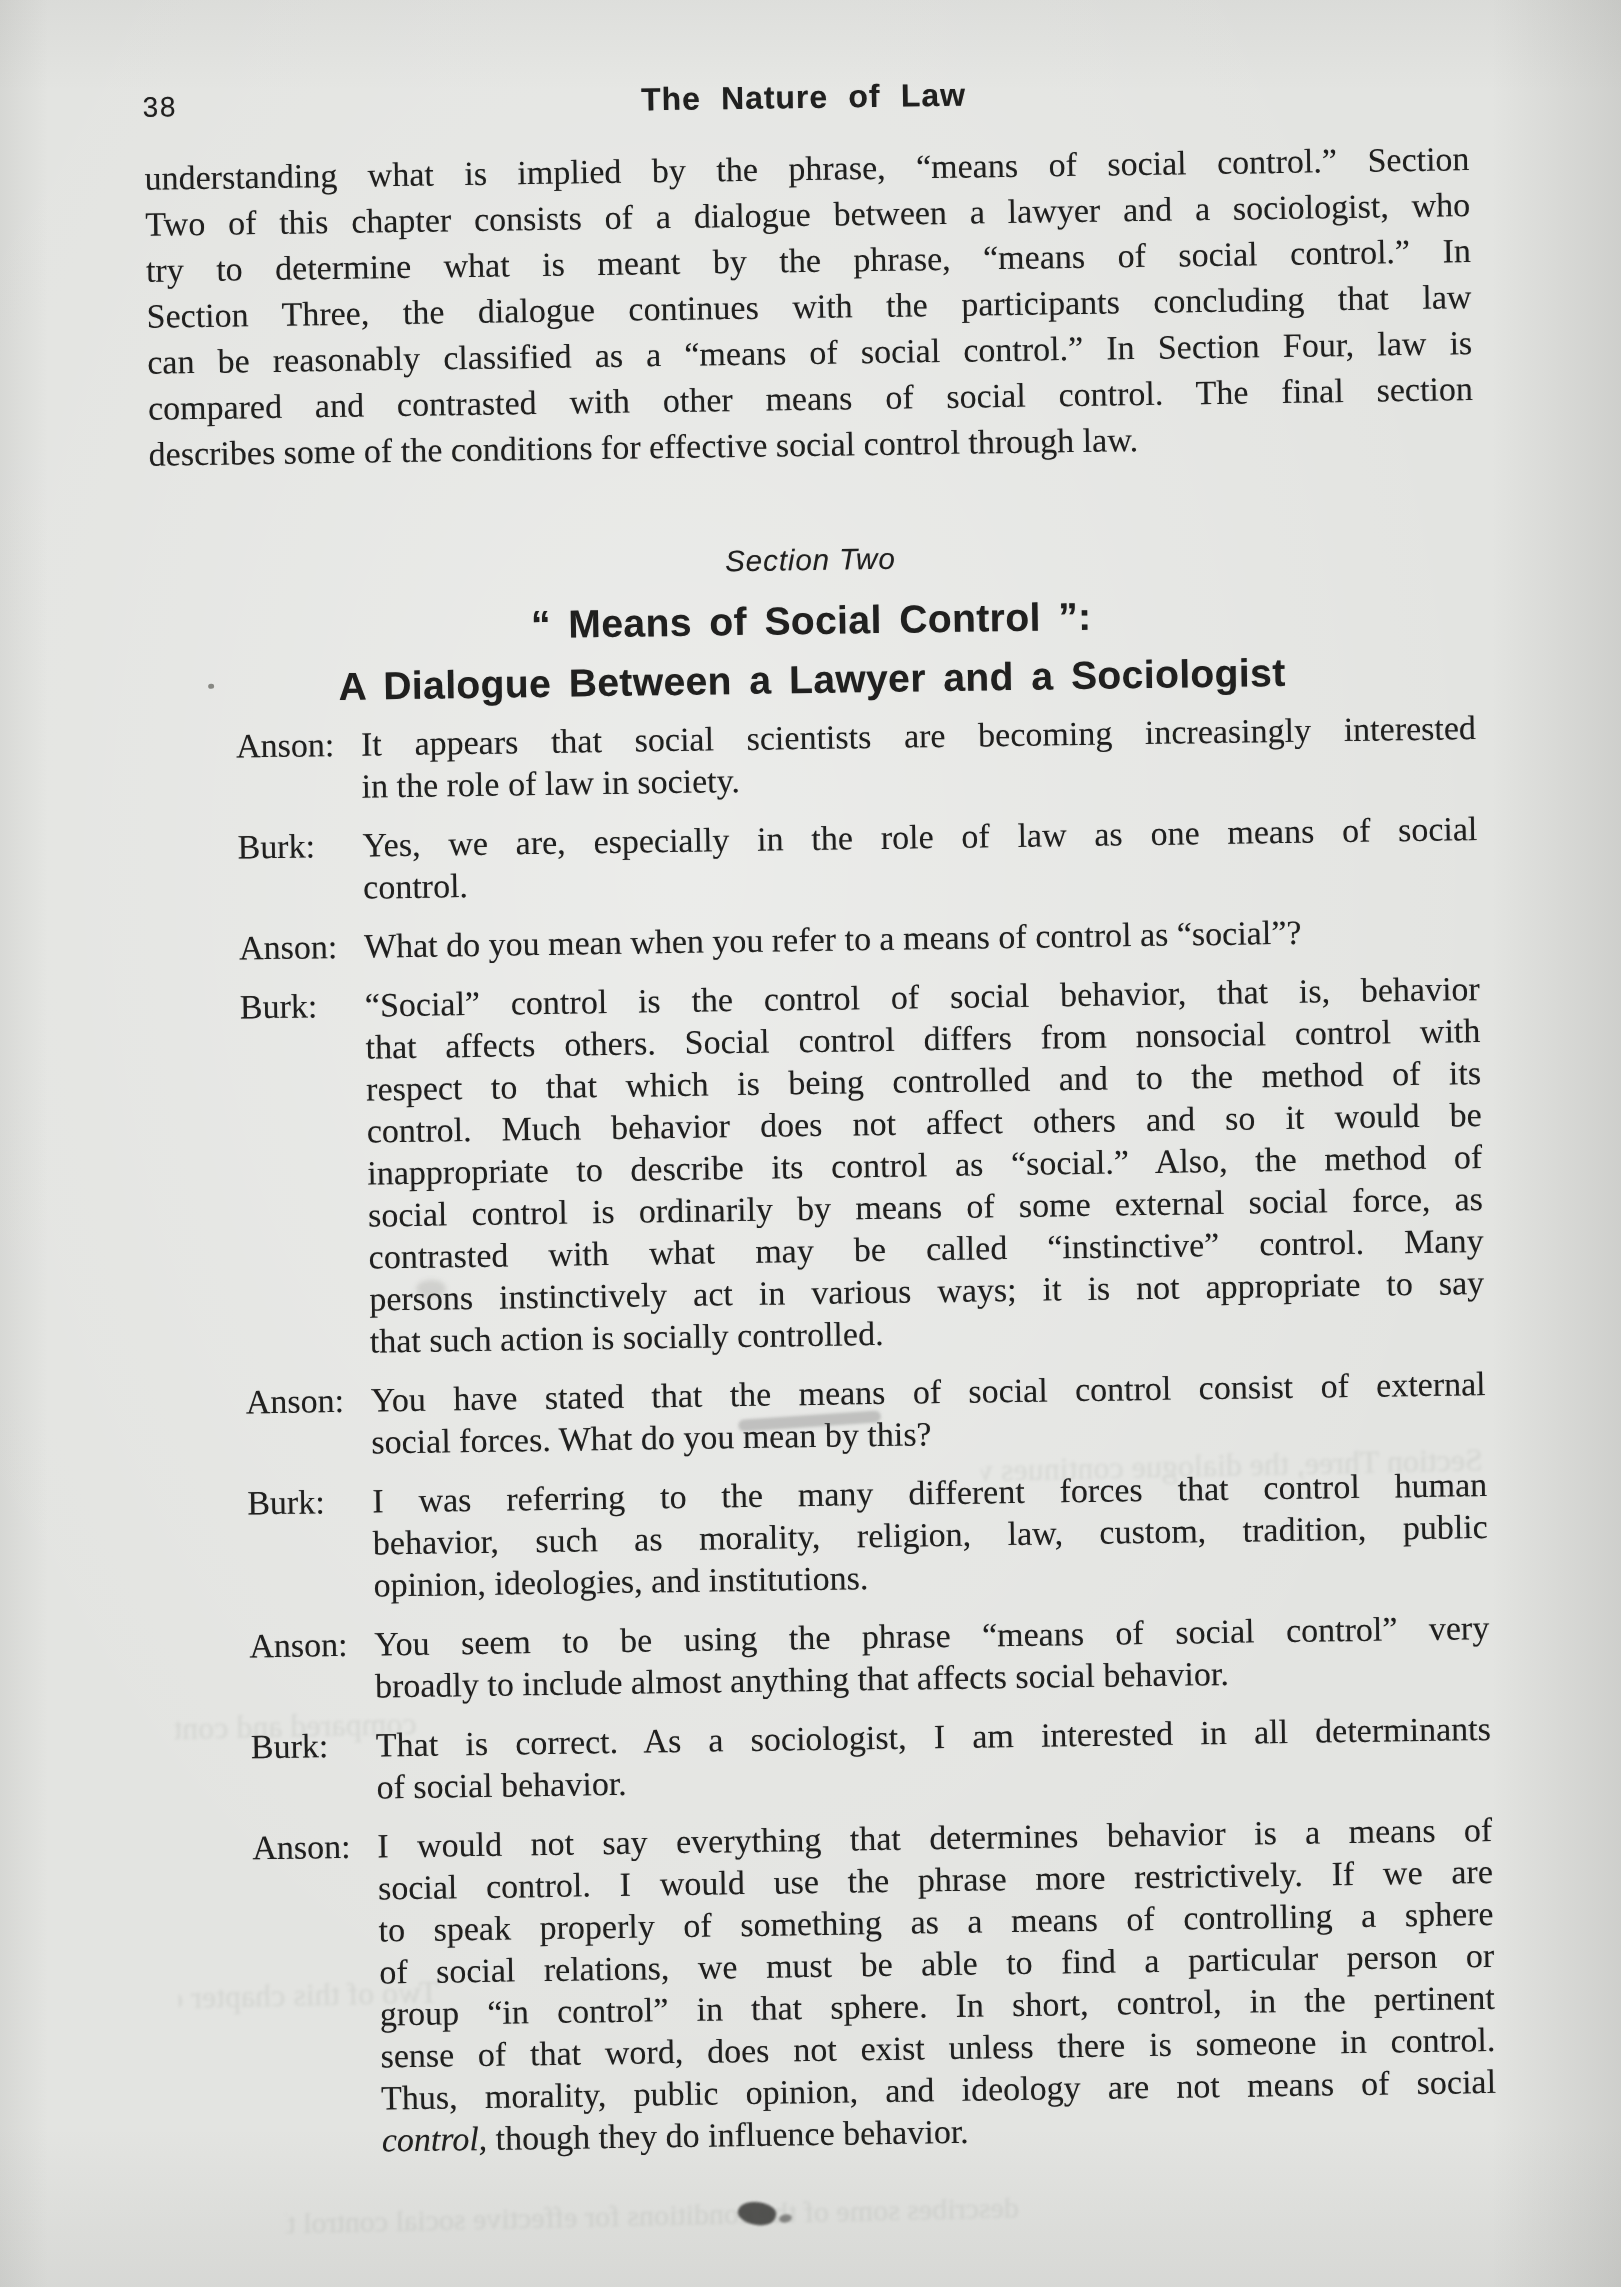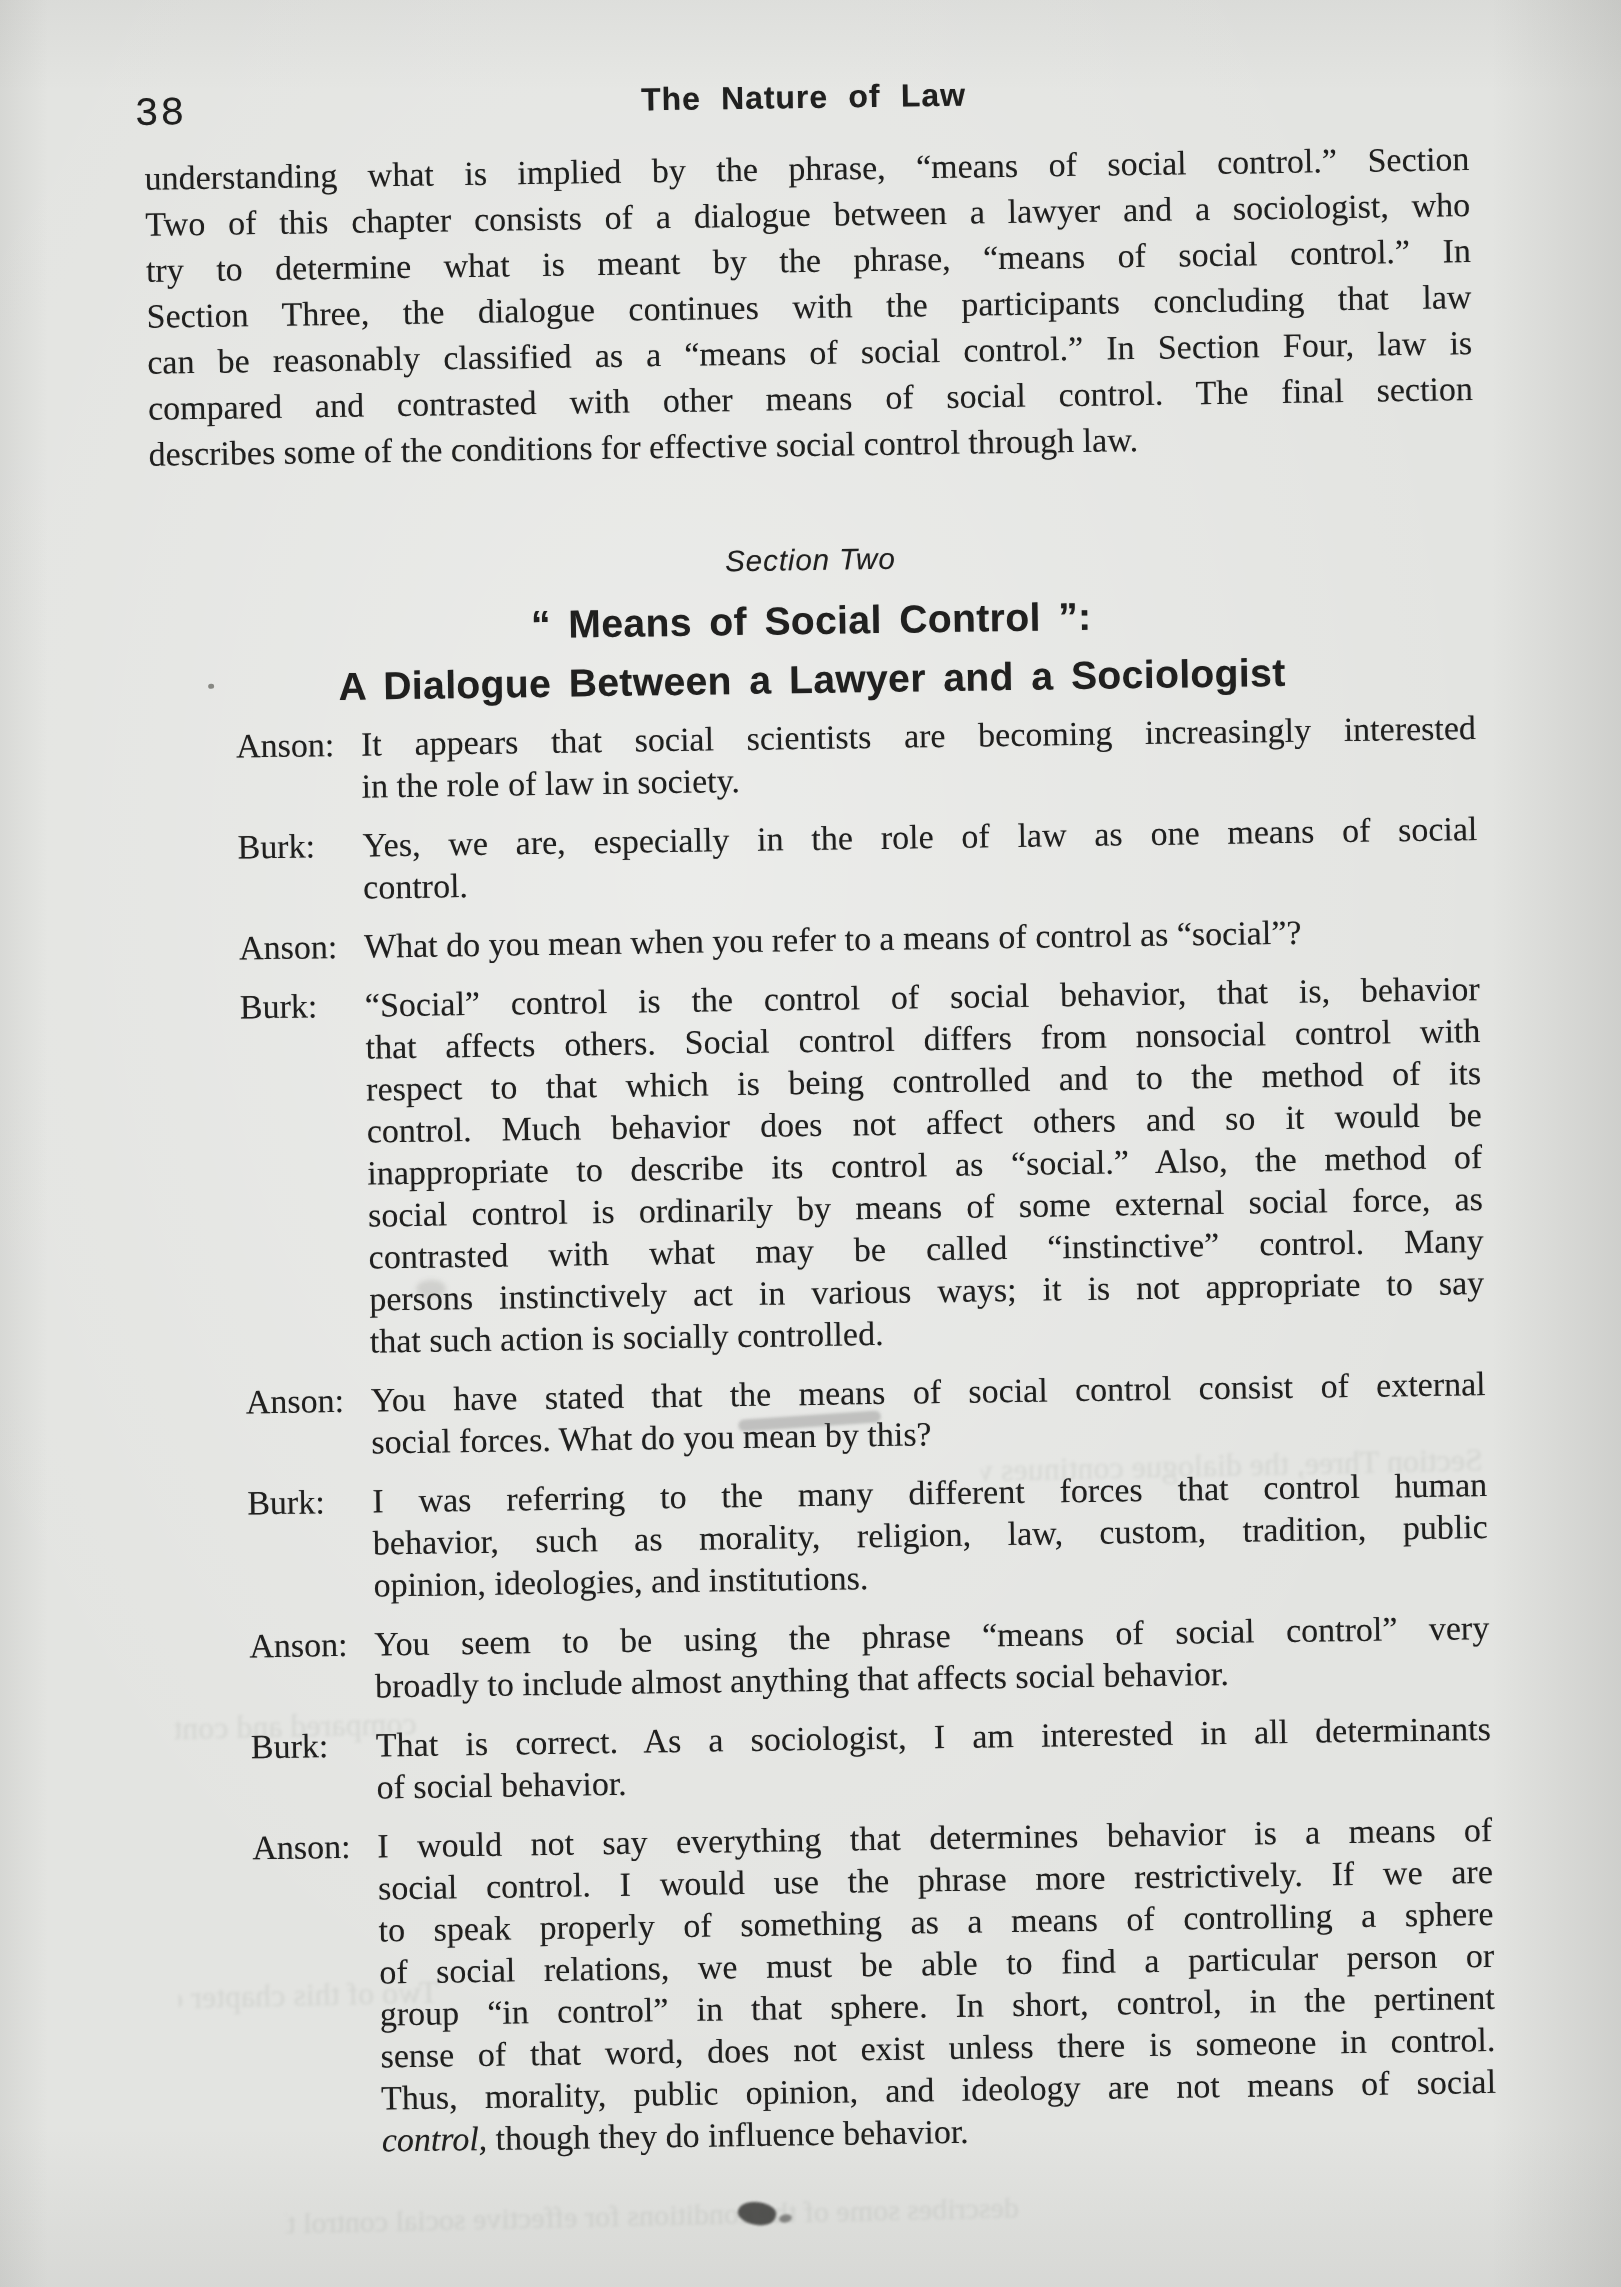--- a/index.html
+++ b/index.html
@@ -15,23 +15,23 @@
     font-family:"Liberation Serif","DejaVu Serif",serif;
     color:#20201f;
   }
   .content{
     position:absolute; inset:0;
     transform:rotate(-0.85deg);
     transform-origin:811px 1144px;
     text-shadow:0 0 0.9px rgba(40,40,40,0.35);
   }
   .pageno{
-    position:absolute; left:150px; top:82px;
-    font-family:Liberation Mono, monospace;
-    font-size:40px; letter-spacing:1.8px;
+    position:absolute; left:158px; top:82px;
+    font-family:Liberation Sans, sans-serif;
+    font-size:28px; letter-spacing:1.8px;
   }
   .runhead{
     position:absolute; left:819px; top:79px;
     transform:translateX(-50%);
     font-family:"Liberation Sans","DejaVu Sans",sans-serif;
     font-weight:bold; font-size:32px;
     word-spacing:10.7px; letter-spacing:0.9px;
     white-space:nowrap;
   }
   .intro{

